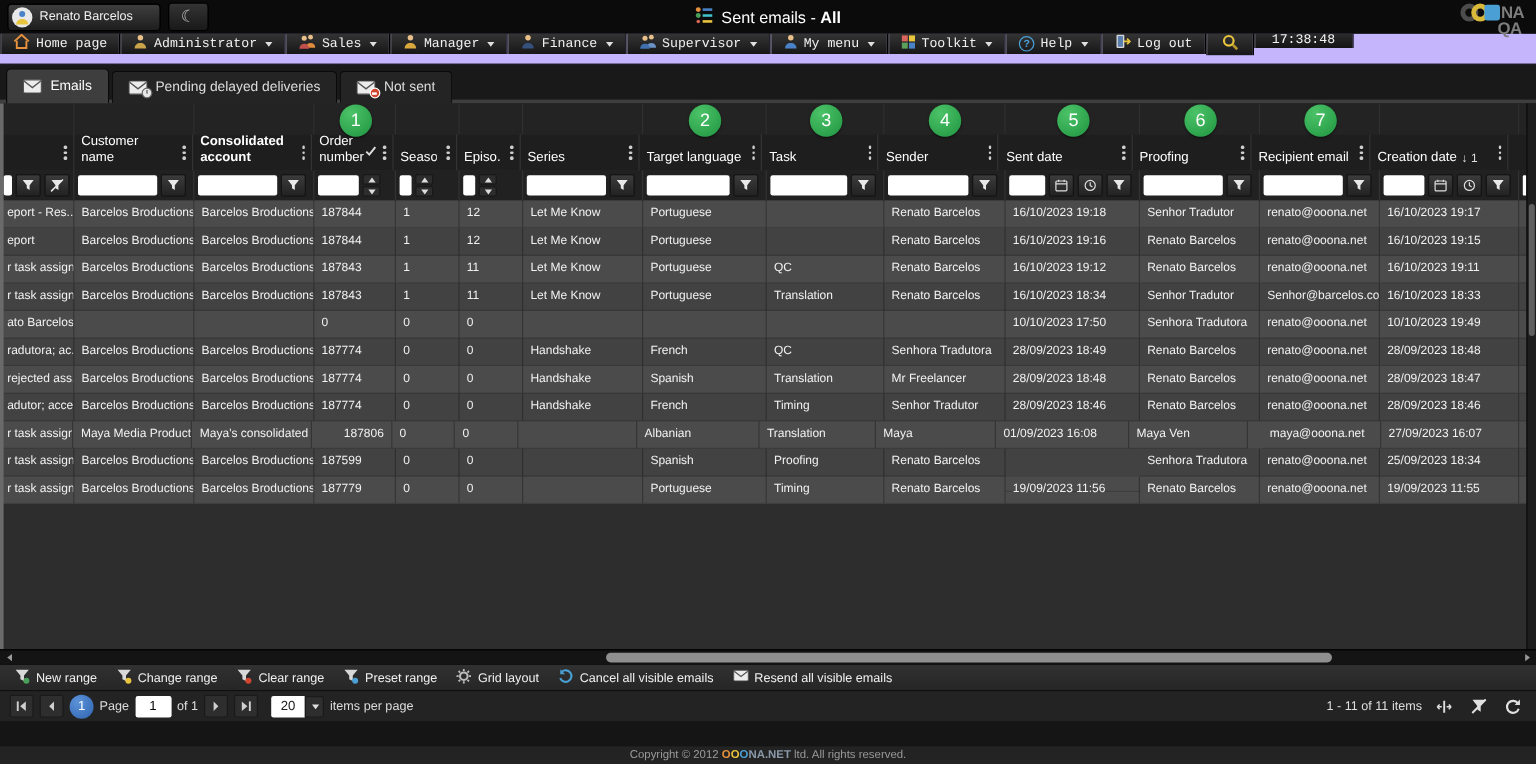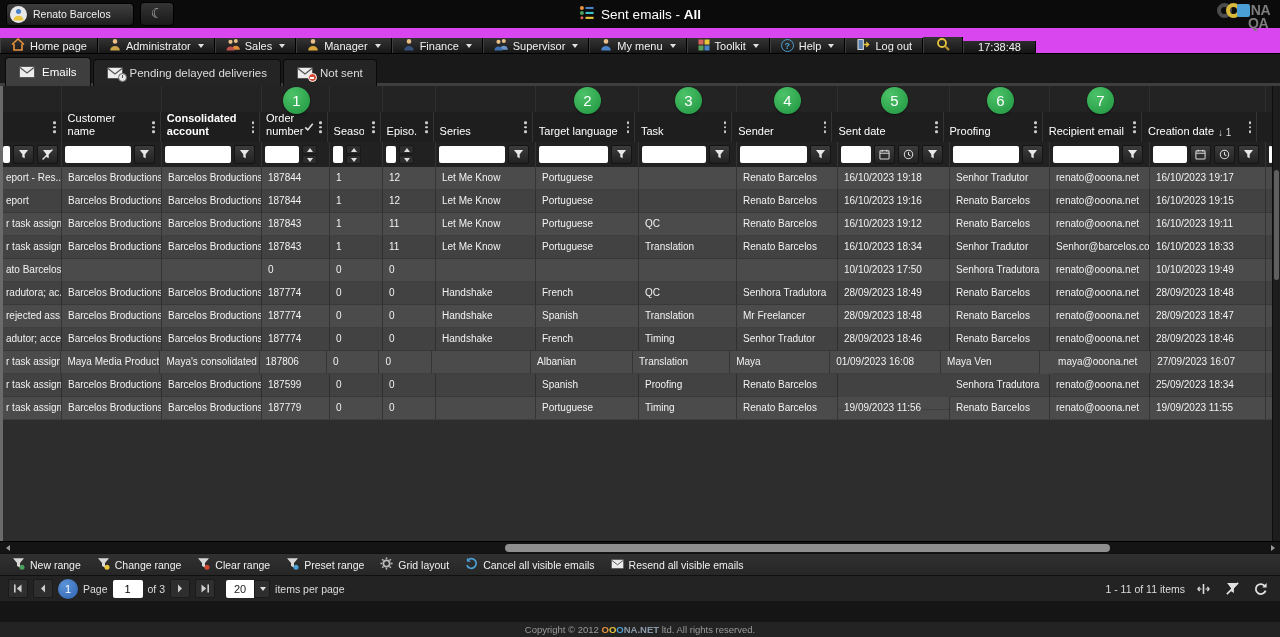--- a/index.html
+++ b/index.html
@@ -21,21 +21,21 @@
   .logo { position:absolute; right:10px; top:3px; text-align:right; line-height:13px; }
   .logo .row1 { display:flex; align-items:center; }
   .logo .ring { width:15px; height:15px; border-radius:50%; }
   .ring.g { border:4.5px solid #4c4c4c; }
   .ring.y { border:4.5px solid #d9b93a; margin-left:-6px; }
   .sq.b { width:13px; height:13px; background:#4a9fd4; margin-left:-4px; border-radius:2px; }
   .logo .ltxt { font-weight:bold; font-size:14px; color:#7d7d7d; letter-spacing:-0.5px; margin-left:1px; }
   .logo .row2 { font-weight:bold; font-size:14px; color:#7d7d7d; letter-spacing:-0.5px; margin-top:-1px; margin-right:2px; }
 
   
-  .menubar { height:26px; background:#d946ef; display:flex; align-items:flex-end; border-bottom:1px solid #000; }
+  .menubar { height:26px; background:#c4b5fd; display:flex; align-items:flex-start; border-bottom:1px solid #000;font-family:Liberation Mono, monospace; }
   .menu-items { display:flex; }
   .menu-item, .search-btn { display:flex; align-items:center; gap:5px; padding:0 10px; font-size:11px; color:#f0f0f0;
     background:linear-gradient(#343434,#171717); border-right:1px solid #000; border-left:1px solid #3d3d3d; cursor:pointer; white-space:nowrap; }
   .caret { width:0; height:0; border-left:3.5px solid transparent; border-right:3.5px solid transparent; border-top:4px solid #e0e0e0; margin-left:2px; }
   .search-btn { padding:0 12px; }
   .time-box { display:flex; align-items:center; padding:0 14px; font-size:11px; color:#f2f2f2;
     background:linear-gradient(#2b2b2b,#141414); border-right:1px solid #000; border-left:1px solid #3d3d3d; }
   .help-circle { width:13px; height:13px; border:1.5px solid #4a9fd4; border-radius:50%; color:#4a9fd4; font-size:9px; font-weight:bold;
     display:inline-flex; align-items:center; justify-content:center; }
 
@@ -717,21 +717,21 @@
           <div class="cell" style="width: 112px;">28/09/2023 18:46</div>
           <div class="cell" style="width: 100px;">Renato Barcelos</div>
           <div class="cell" style="width: 100px;">renato@ooona.net</div>
           <div class="cell" style="width: 116px;">28/09/2023 18:46</div>
           <div class="cell" style="width: 14px;">0</div>
         </div>
         <div class="row">
           <div class="cell" style="width: 62px;">r task assign...</div>
           <div class="cell" style="width: 100px;">Maya Media Productions</div>
           <div class="cell" style="width: 100px;">Maya's consolidated ac...</div>
-          <div class="cell" style="width: 68px;">187806</div>
+          <div class="cell" style="width: 68px; text-align: right;">187806</div>
           <div class="cell" style="width: 53px;">0</div>
           <div class="cell" style="width: 53px;">0</div>
           <div class="cell" style="width: 100px;"></div>
           <div class="cell" style="width: 103px;">Albanian</div>
           <div class="cell" style="width: 98px;">Translation</div>
           <div class="cell" style="width: 101px;">Maya</div>
           <div class="cell" style="width: 112px;">01/09/2023 16:08</div>
           <div class="cell" style="width: 100px;">Maya Ven</div>
           <div class="cell" style="width: 100px; margin-left: 12px;">maya@ooona.net</div>
           <div class="cell" style="width: 116px;">27/09/2023 16:07</div>
@@ -863,21 +863,21 @@
         </svg>
     </div>
     <div class="nav-btn">
       <svg width="8" height="9" viewBox="0 0 8 8">
           <path d="M6 0L2 4l4 4z" fill="#cfcfcf"></path>
         </svg>
     </div>
     <div class="page-circle">1</div>
     <span class="ptext">Page</span>
     <input class="page-input" value="1" style="">
-    <span class="ptext">of 3</span>
+    <span class="ptext">of 1</span>
     <div class="nav-btn">
       <svg width="8" height="9" viewBox="0 0 8 8">
           <path d="M2 0l4 4-4 4z" fill="#cfcfcf"></path>
         </svg>
     </div>
     <div class="nav-btn">
       <svg width="10" height="9" viewBox="0 0 10 8">
           <path d="M1.5 0l4.7 4-4.7 4z" fill="#cfcfcf"></path>
           <rect x="7.4" y="0" width="1.6" height="8" fill="#cfcfcf"></rect>
         </svg>

